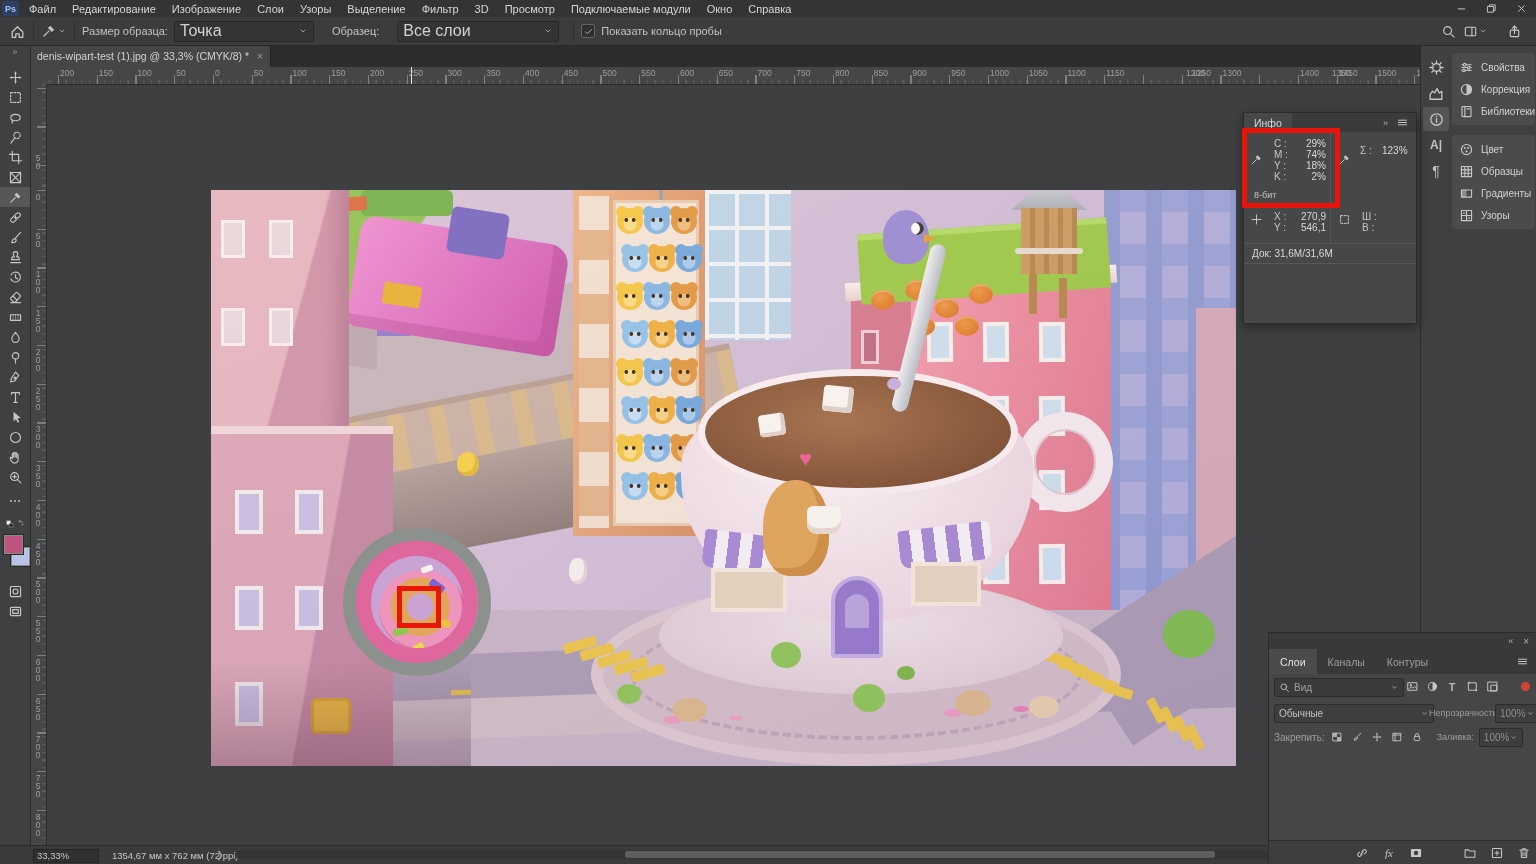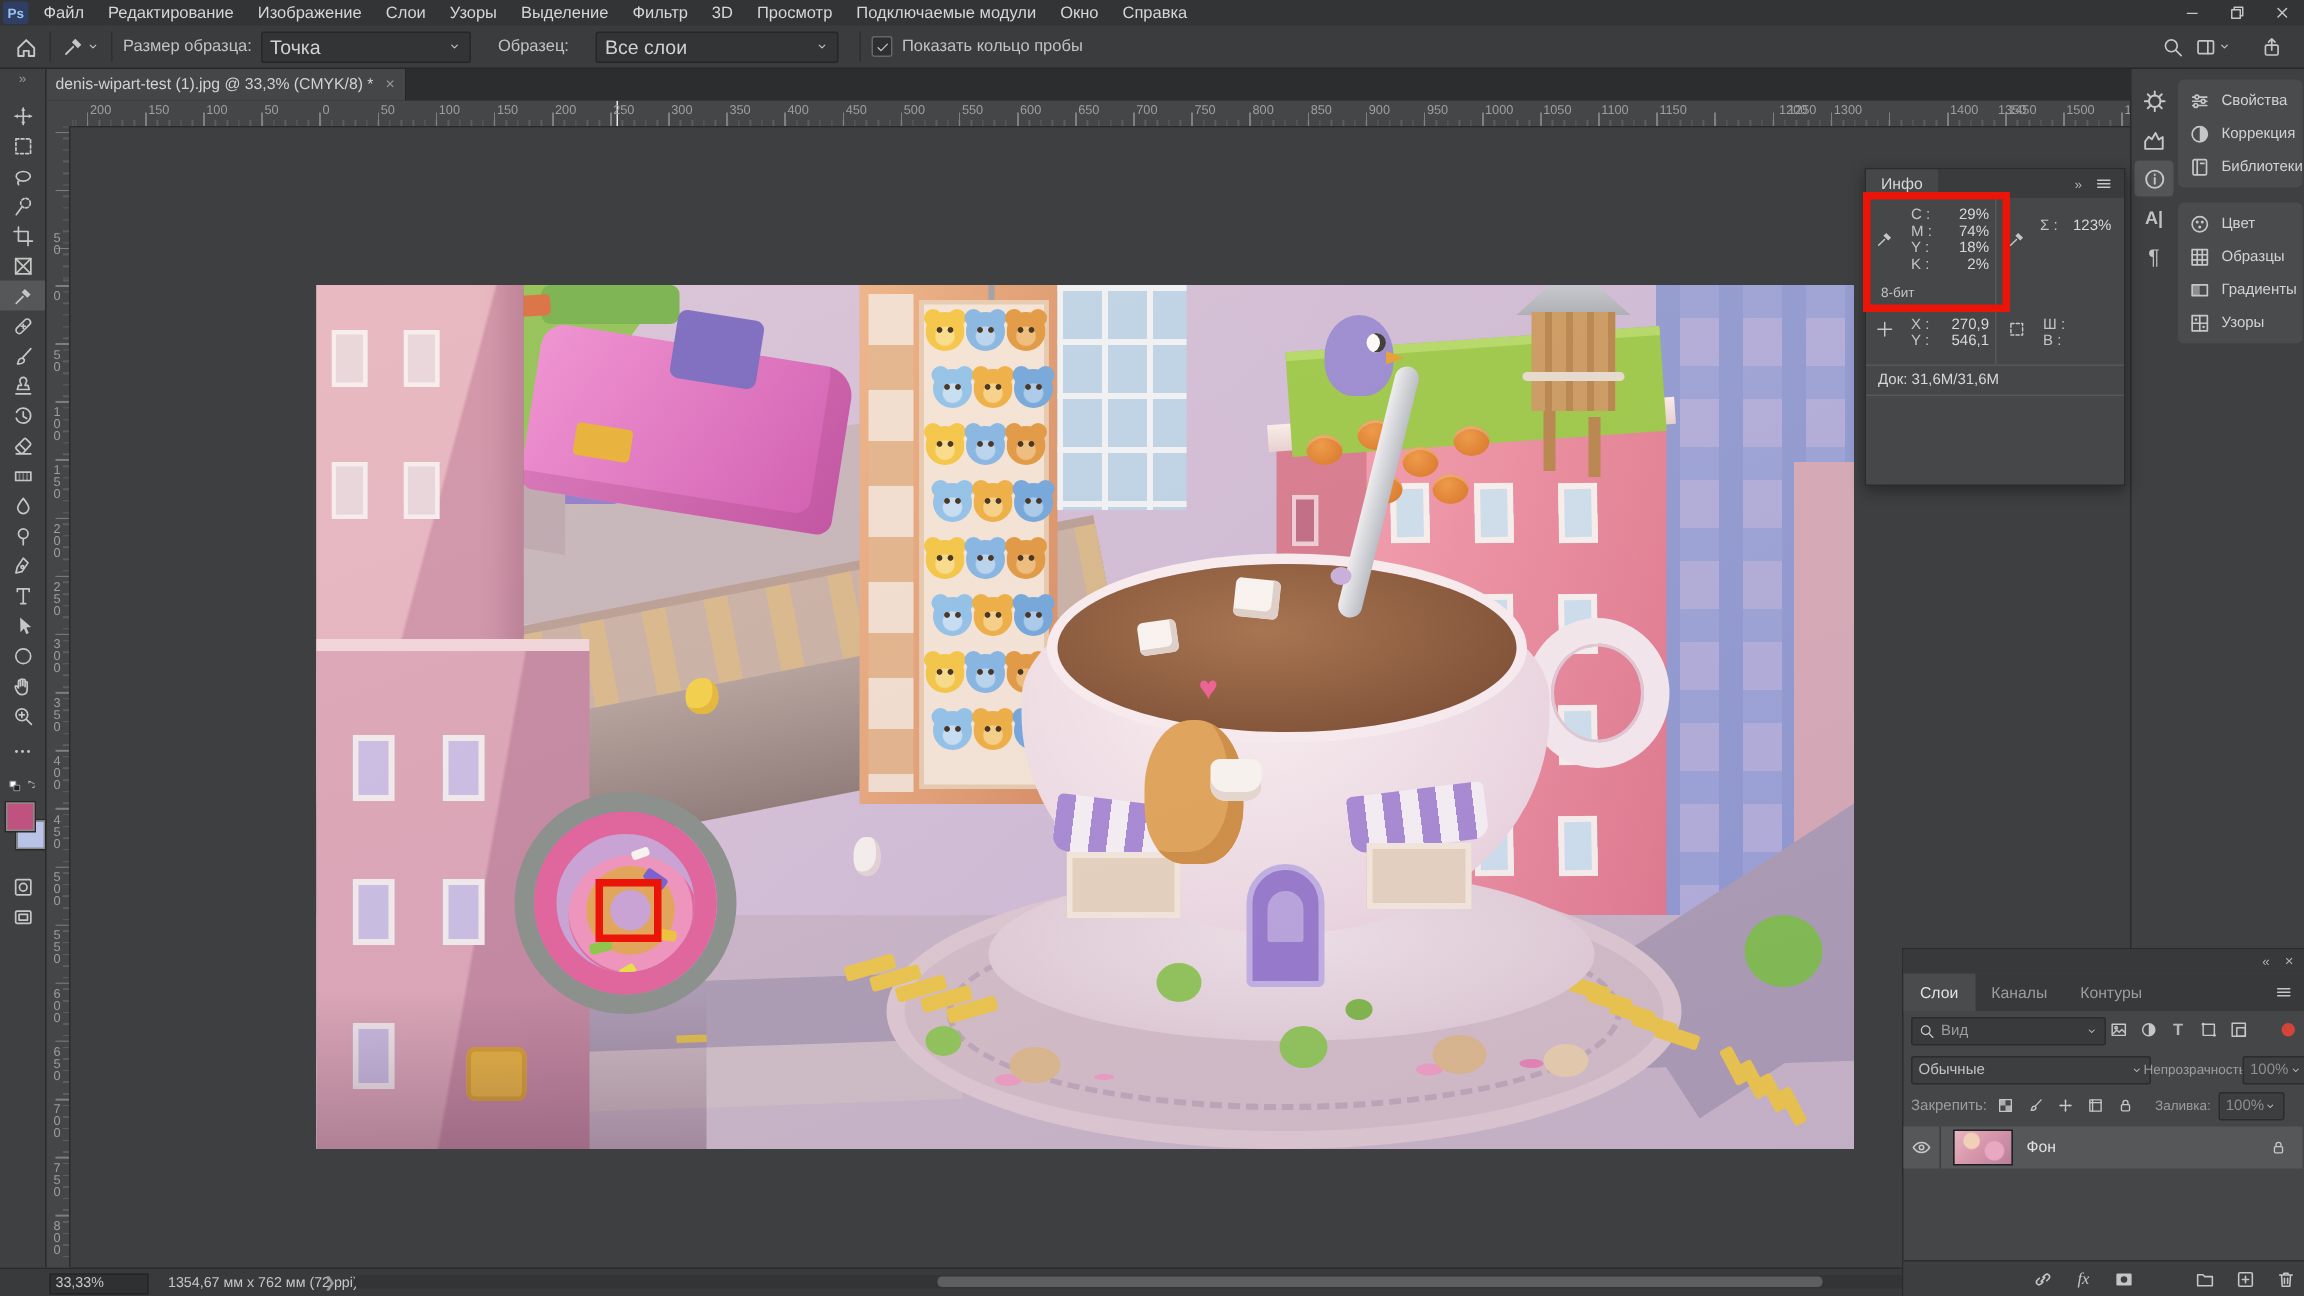--- a/index.html
+++ b/index.html
@@ -12,21 +12,21 @@
   
   #menubar{left:0;top:0;width:1536px;height:17px;background:#333436;font-size:11px;color:#d6d6d6;z-index:30;}
   #menubar .mitem{padding:0 8px;height:17px;display:flex;align-items:center;cursor:default;}
   #pslogo{width:17px;height:15px;margin:1px 2px;background:#2e3f63;color:#9cc2f0;font-size:9px;font-weight:bold;
           display:flex;align-items:center;justify-content:center;border-radius:2px;}
   #winctrl{position:absolute;right:0;top:0;height:17px;display:flex;}
   #winctrl .wbtn{width:30px;height:17px;display:flex;align-items:center;justify-content:center;color:#bdbdbd;}
   #optionsbar{left:0;top:17px;width:1536px;height:28px;background:#3b3c3d;border-bottom:1px solid #282829;z-index:29;font-size:11px;}
   .sep{width:1px;height:20px;background:#2e2f30;margin:0 7px;}
   .dd{height:19px;background:#333435;border:1px solid #262727;border-radius:2px;display:flex;align-items:center;
-      justify-content:space-between;padding:0 5px;font-size:13px;color:#d2d2d2;}
+      justify-content:space-between;padding:0 5px;font-size:16px;color:#d2d2d2;}
   .chk{width:12px;height:12px;background:#2e2f30;border:1px solid #666;border-radius:2px;display:flex;align-items:center;justify-content:center;color:#e8e8e8;}
   
   #toolstrip{left:0;top:45px;width:30px;height:800px;background:#3f4041;border-right:1px solid #2a2b2c;z-index:20;}
   .tool{width:30px;height:20px;display:flex;align-items:center;justify-content:center;color:#c9c9c9;}
   .tool.active{background:#565758;color:#fff;}
   .swatch{position:absolute;width:17px;height:17px;border:1px solid #8a8a8a;box-shadow:0 0 0 1px #2a2a2a;}
   
   #tabbar{left:30px;top:45px;width:1390px;height:22px;background:#2c2d2e;z-index:10;}
   #doctab{height:22px;background:#454647;display:flex;align-items:center;padding:0 7px;font-size:10.5px;color:#d2d2d2;border-right:1px solid #232425;}
   #hruler{left:46px;top:67px;width:1374px;height:17px;background:#454647;border-bottom:1px solid #2a2b2c;z-index:9;overflow:hidden;
@@ -1006,41 +1006,20 @@
         <span>100%</span>
           <span class="ico">
             <span class="ico ">
               <svg width="9" height="9" viewBox="0 0 16 16" fill="none" stroke="currentColor" stroke-width="1.2" stroke-linecap="round" stroke-linejoin="round">
                 <path d="M5 6.5l3 3 3-3"></path>
               </svg>
             </span>
           </span>
       </div>
     </div>
-    <div id="layerrow">
-      <span class="ico" style="width:24px">
-          <span class="ico ">
-            <svg width="14" height="14" viewBox="0 0 16 16" fill="none" stroke="currentColor" stroke-width="1.2" stroke-linecap="round" stroke-linejoin="round">
-              <path d="M1.8 8s2.4-3.8 6.2-3.8S14.2 8 14.2 8s-2.4 3.8-6.2 3.8S1.8 8 1.8 8z"></path>
-              <circle cx="8" cy="8" r="1.7"></circle>
-            </svg>
-          </span>
-        </span>
-      <div style="width:1px;height:28px;background:#3c3d3e"></div>
-      <div id="lthumb"></div>
-      <span style="margin-left:9px;color:#e2e2e2;font-size:10.5px">Фон</span>
-      <span class="ico" style="margin-left:auto;margin-right:10px">
-          <span class="ico ">
-            <svg width="12" height="12" viewBox="0 0 16 16" fill="none" stroke="currentColor" stroke-width="1.2" stroke-linecap="round" stroke-linejoin="round">
-              <rect x="4.4" y="7.2" width="7.2" height="5.6" rx="1"></rect>
-              <path d="M5.8 7.2V5.6a2.2 2.2 0 014.4 0v1.6"></path>
-            </svg>
-          </span>
-        </span>
-    </div>
     <div id="lbottom">
         <span class="ico" style="width: 22px;">
           <span class="ico ">
             <svg width="14" height="14" viewBox="0 0 16 16" fill="none" stroke="currentColor" stroke-width="1.2" stroke-linecap="round" stroke-linejoin="round">
               <path d="M6.6 9.4l2.8-2.8M5.2 7L3.4 8.8a2 2 0 002.8 2.8L8 9.8M10.8 9l1.8-1.8a2 2 0 00-2.8-2.8L8 6.2"></path>
             </svg>
           </span>
         </span>
         <span class="ico" style="width: 22px; font: italic 11px &quot;Liberation Serif&quot;, serif;">fx</span>
         <span class="ico" style="width: 22px;">

